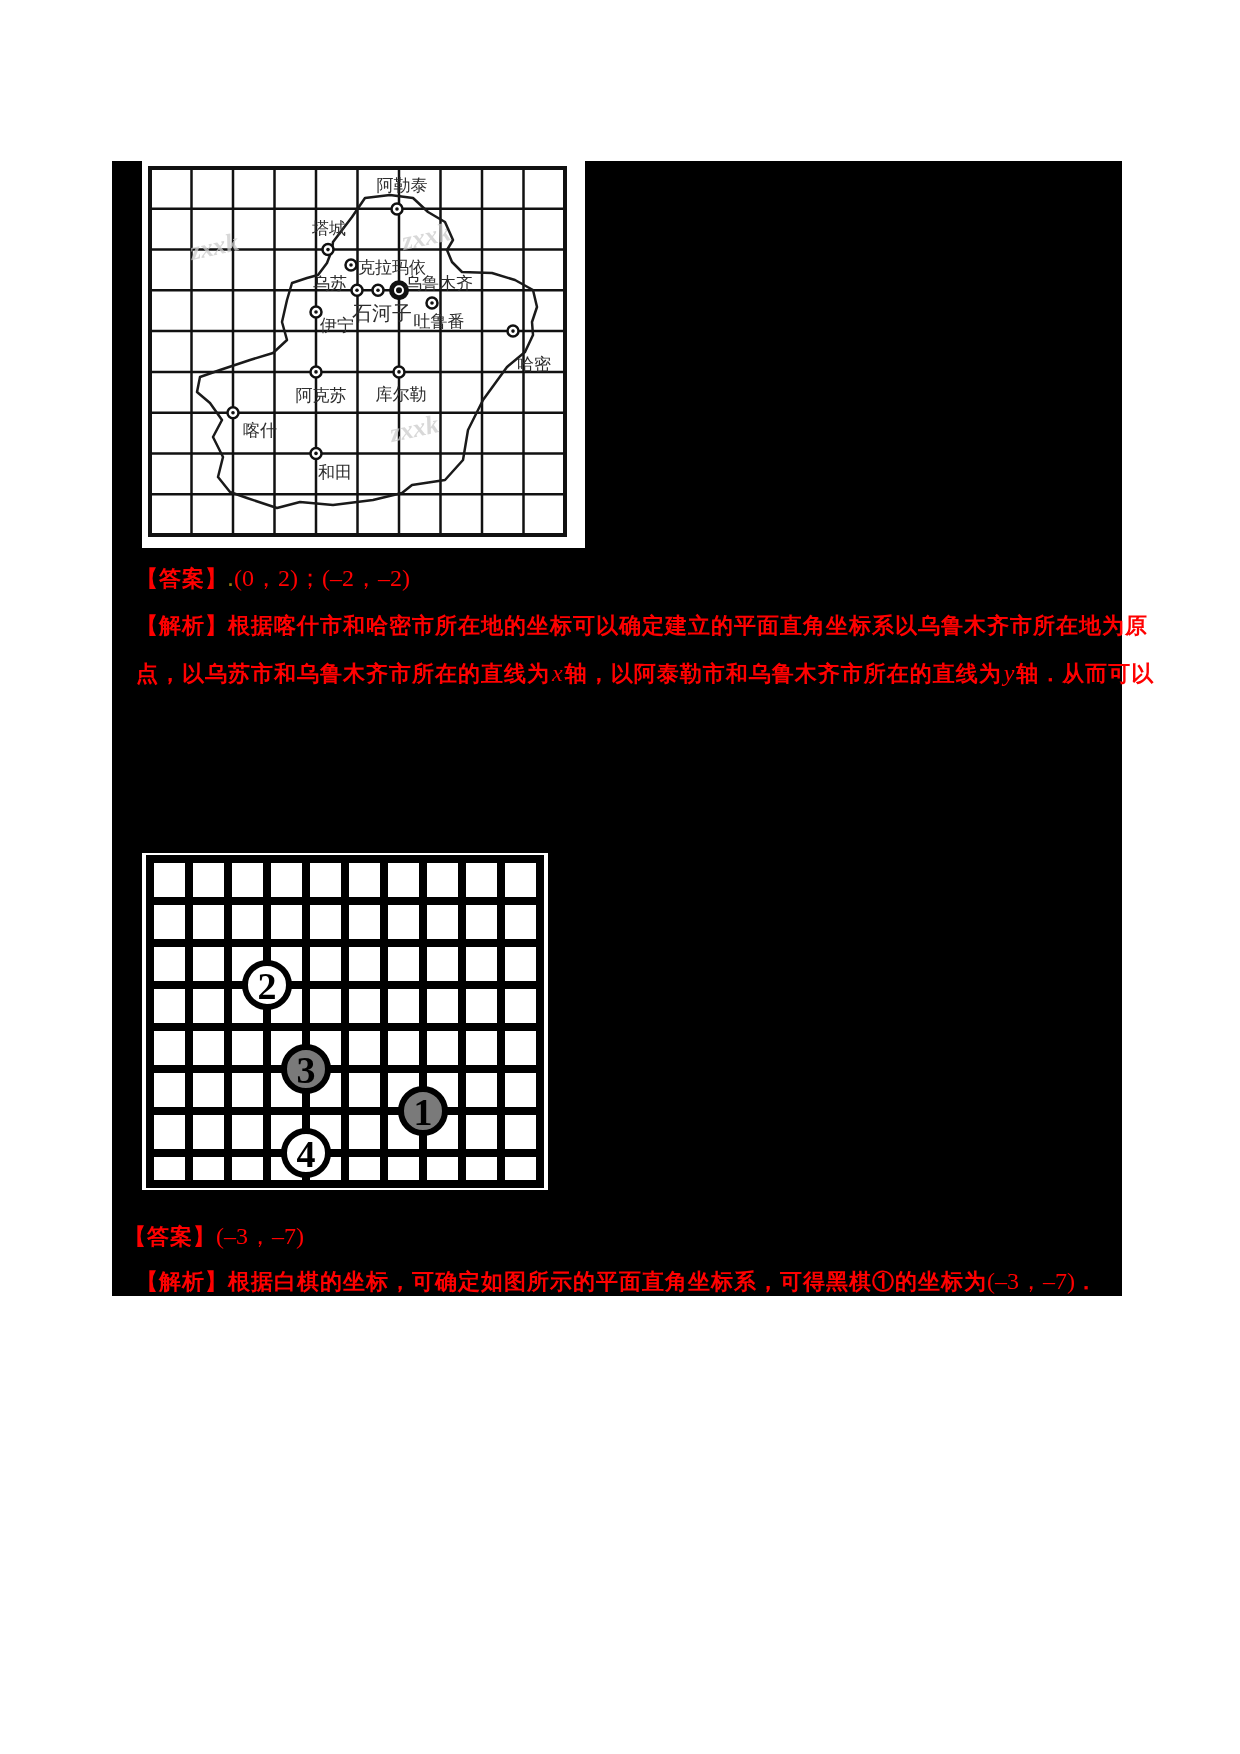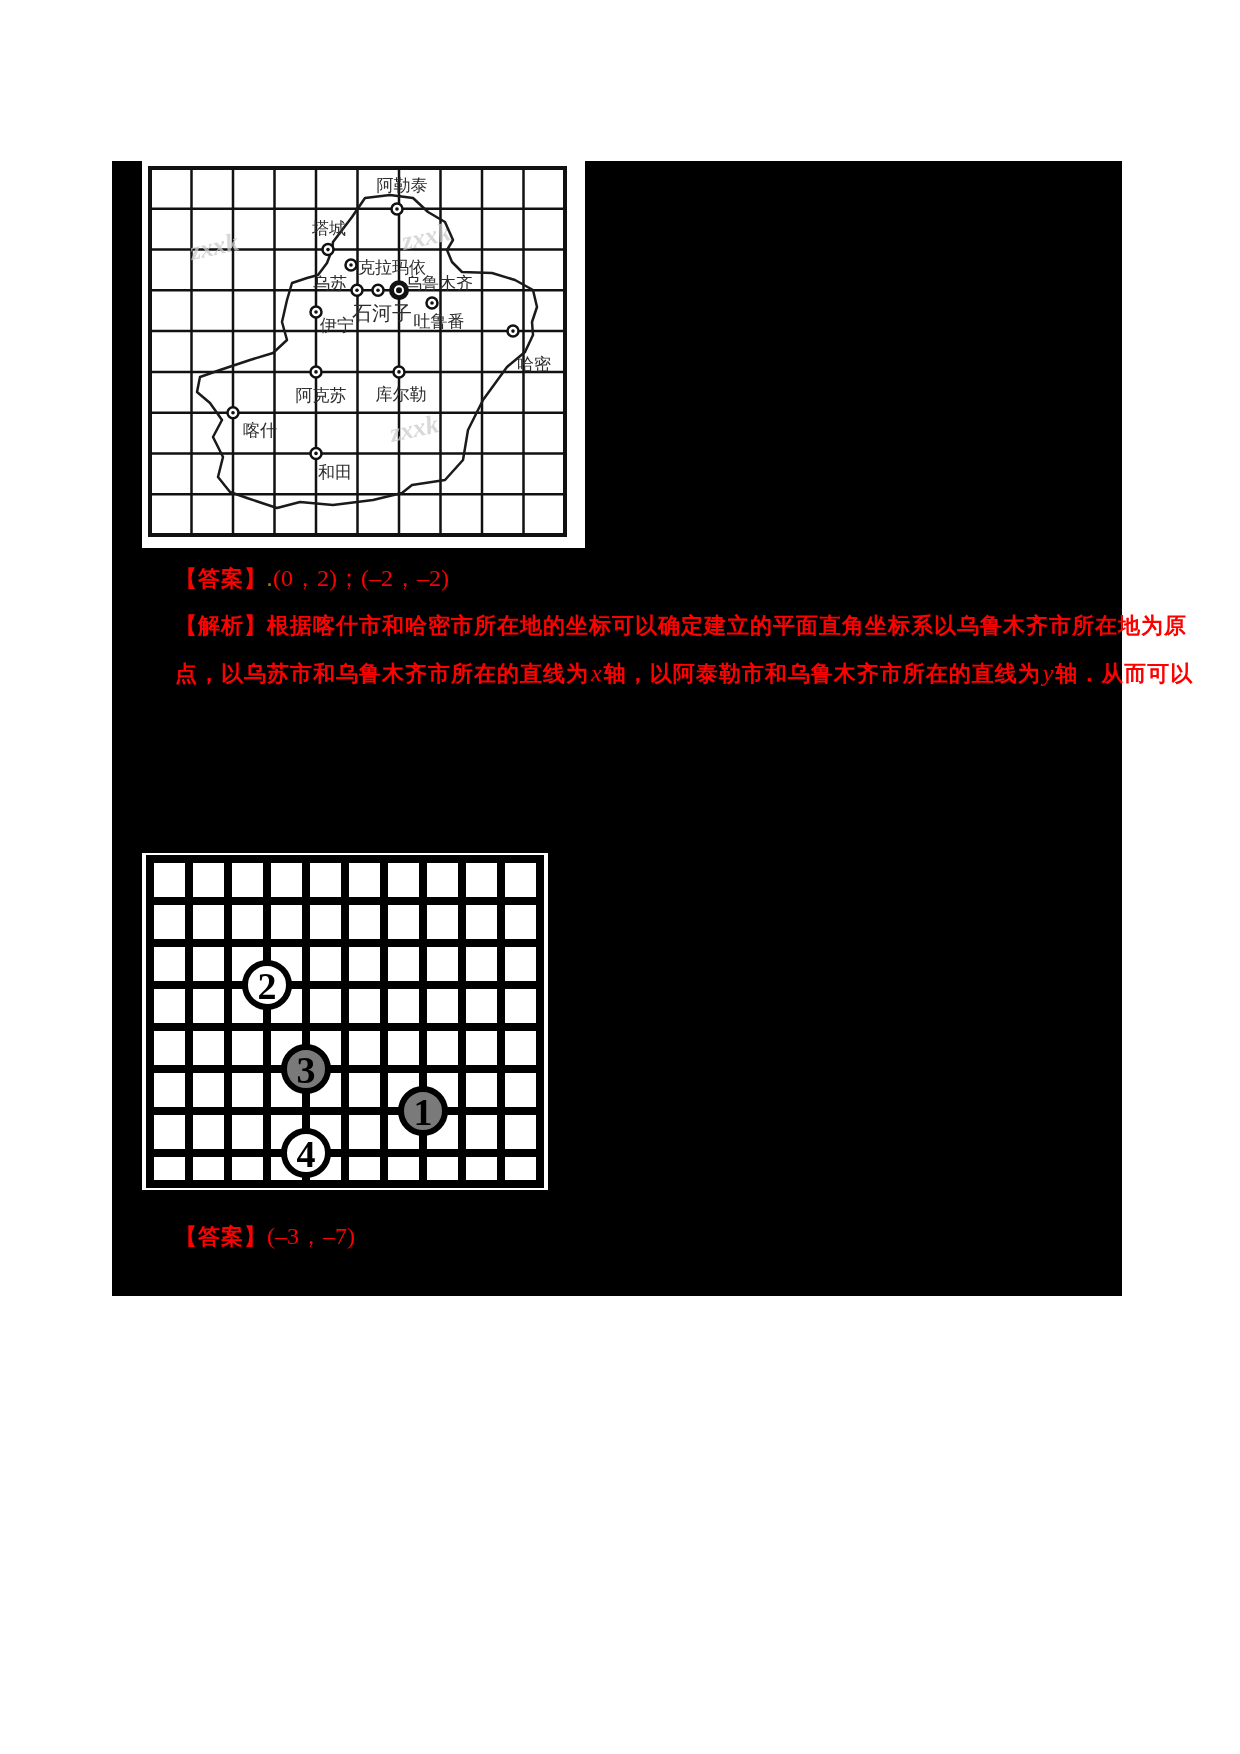--- a/index.html
+++ b/index.html
@@ -2,21 +2,21 @@
 <html><head>
 <meta charset="utf-8">
 <style>
   html,body{margin:0;padding:0;background:#e8e8e8;}
   #page{position:relative;width:1240px;height:1754px;background:#ffffff;overflow:hidden;
         font-family:"Liberation Sans",sans-serif;}
   #panel{position:absolute;left:112px;top:161px;width:1010px;height:1135px;background:#000000;}
   .figure{position:absolute;background:#ffffff;}
   #map-fig{left:142px;top:160px;width:443px;height:388px;}
   #board-fig{left:142px;top:853px;width:406px;height:337px;}
-  .redline{position:absolute;white-space:nowrap;color:#ff0000;font-size:22px;line-height:30px;letter-spacing:1px;margin-left:39px;}
+  .redline{position:absolute;white-space:nowrap;color:#ff0000;font-size:22px;line-height:30px;letter-spacing:1px;}
   .cn{font-weight:700;}
   .num{font-family:"Liberation Serif",serif;font-size:24px;font-weight:400;letter-spacing:0;}
   .var{font-family:"Liberation Serif",serif;font-style:italic;font-size:24px;font-weight:400;letter-spacing:0;padding:0 2px;}
   .gold{color:#9a7d0a;font-weight:700;font-size:18px;}
   
   .grid-line{stroke:#111111;stroke-width:2.5;}
   .grid-border{fill:none;stroke:#111111;stroke-width:4;}
   .outline{fill:none;stroke:#1a1a1a;stroke-width:2.5;stroke-linejoin:round;stroke-linecap:round;}
   .city-label{font-family:"Liberation Sans",sans-serif;font-size:17px;fill:#2d2d2d;}
   .city-label.big{font-size:20px;}
@@ -189,17 +189,20 @@
         <circle class="stone-ring" cx="164" cy="300" r="22" fill="#ffffff"></circle>
         <text class="stone-num" x="164" y="314">4</text>
       </g>
       <g>
         <circle class="stone-ring" cx="281" cy="258" r="22" fill="#7a7a7a"></circle>
         <text class="stone-num" x="281" y="272">1</text>
       </g>
     </svg>
   </div>
 
-  <div class="redline" style="left:136px;top:1221px;">
+  <div class="redline" style="left:124px;top:1221px;">
     <span class="cn">【答案】</span><span class="num">(–3，–7)</span>
   </div>
+  <div class="redline" style="left:136px;top:1266px;">
+    <span class="cn">【解析】根据白棋的坐标，可确定如图所示的平面直角坐标系，可得黑棋</span><span class="cn">①</span><span class="cn">的坐标为</span><span class="num">(–3，–7)</span><span class="cn">．</span>
+  </div>
 
 </div>
 
 </body></html>

